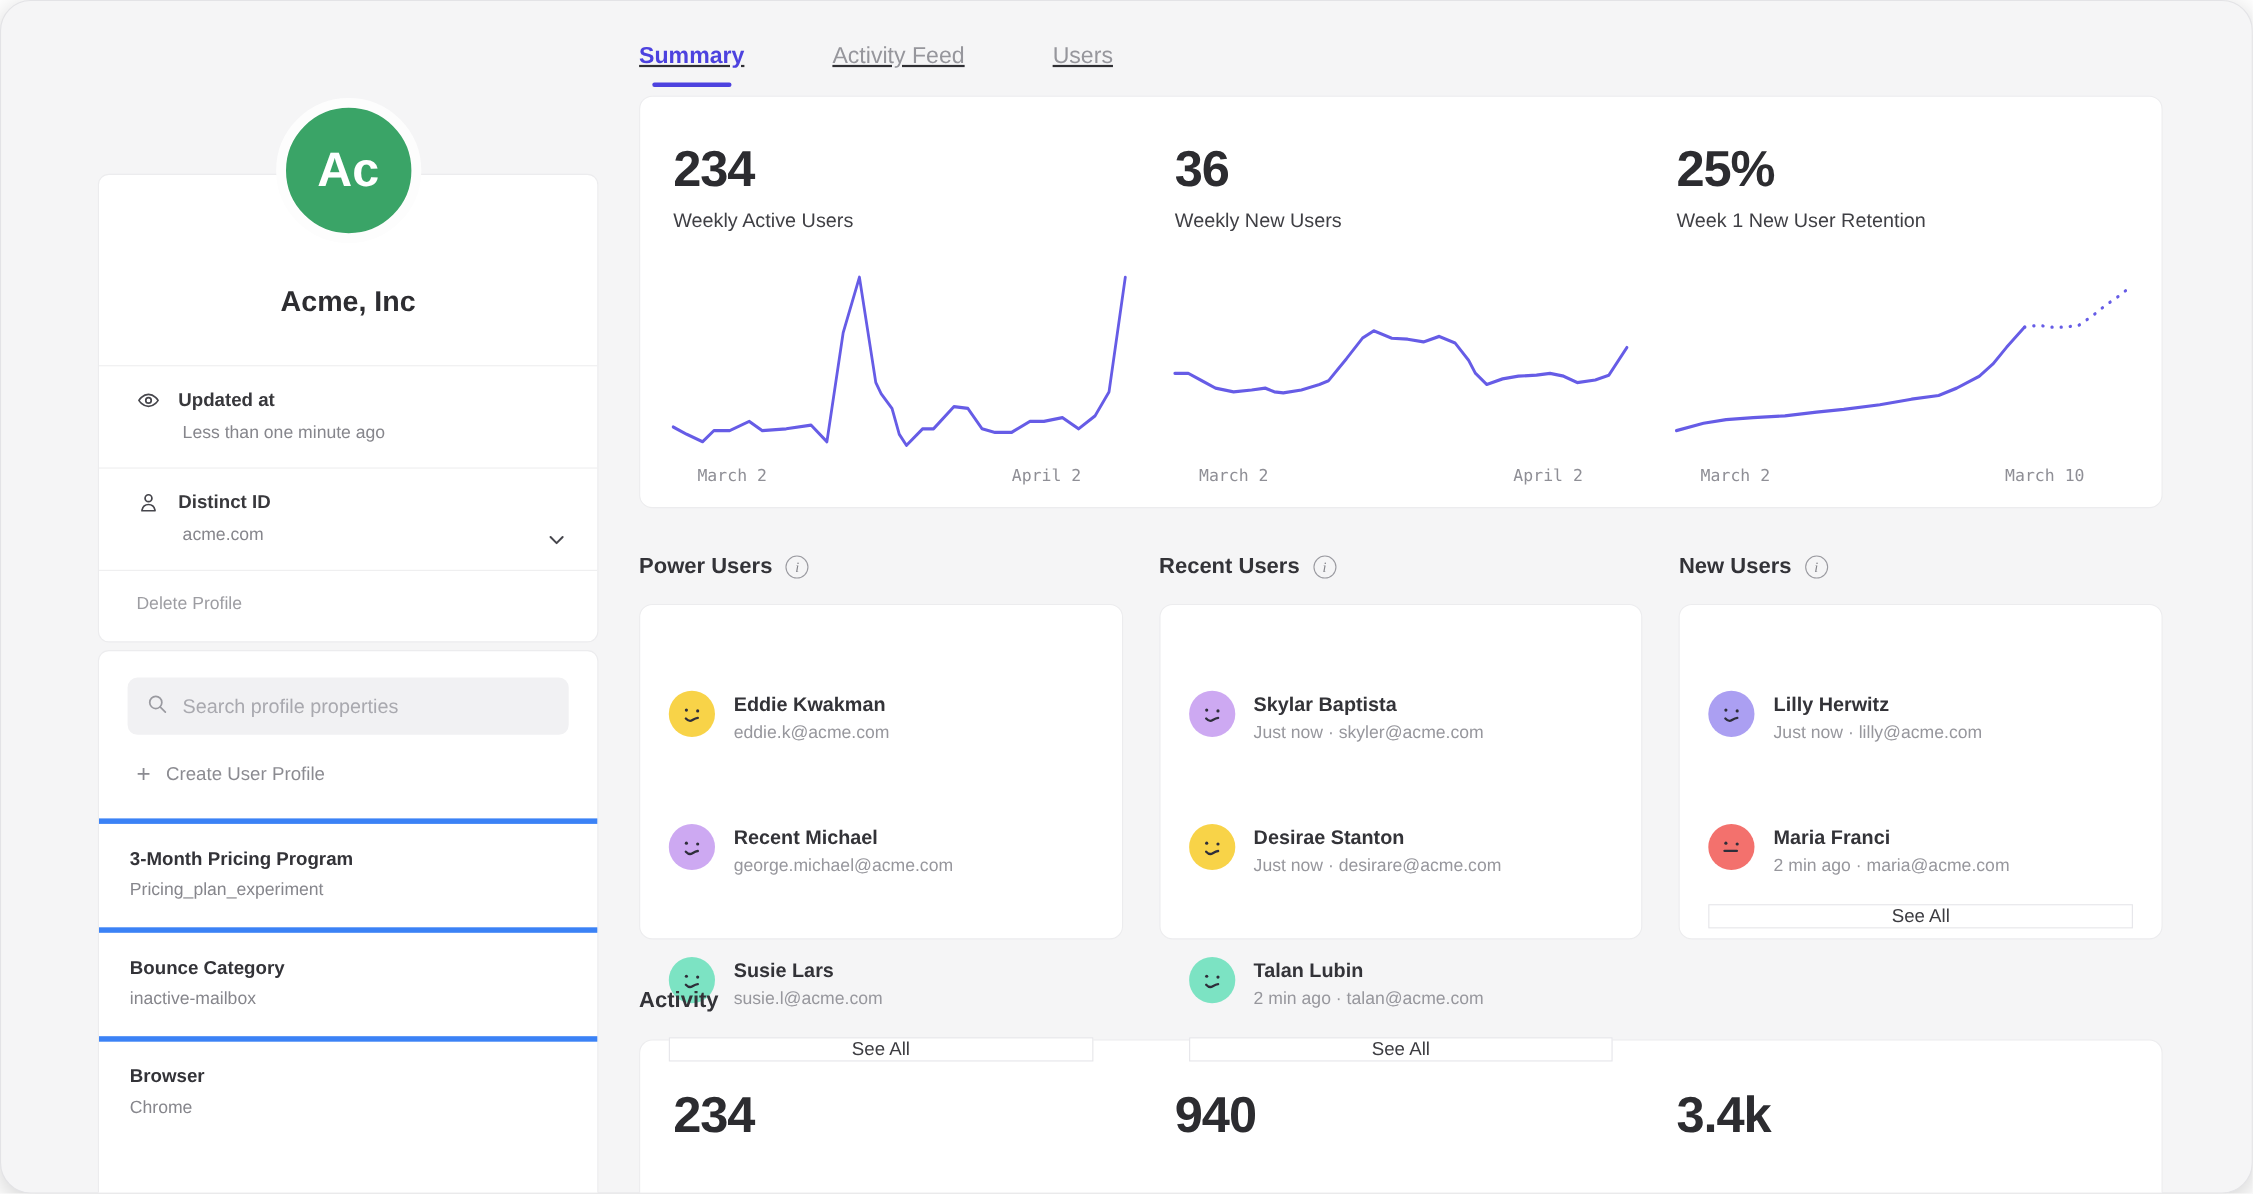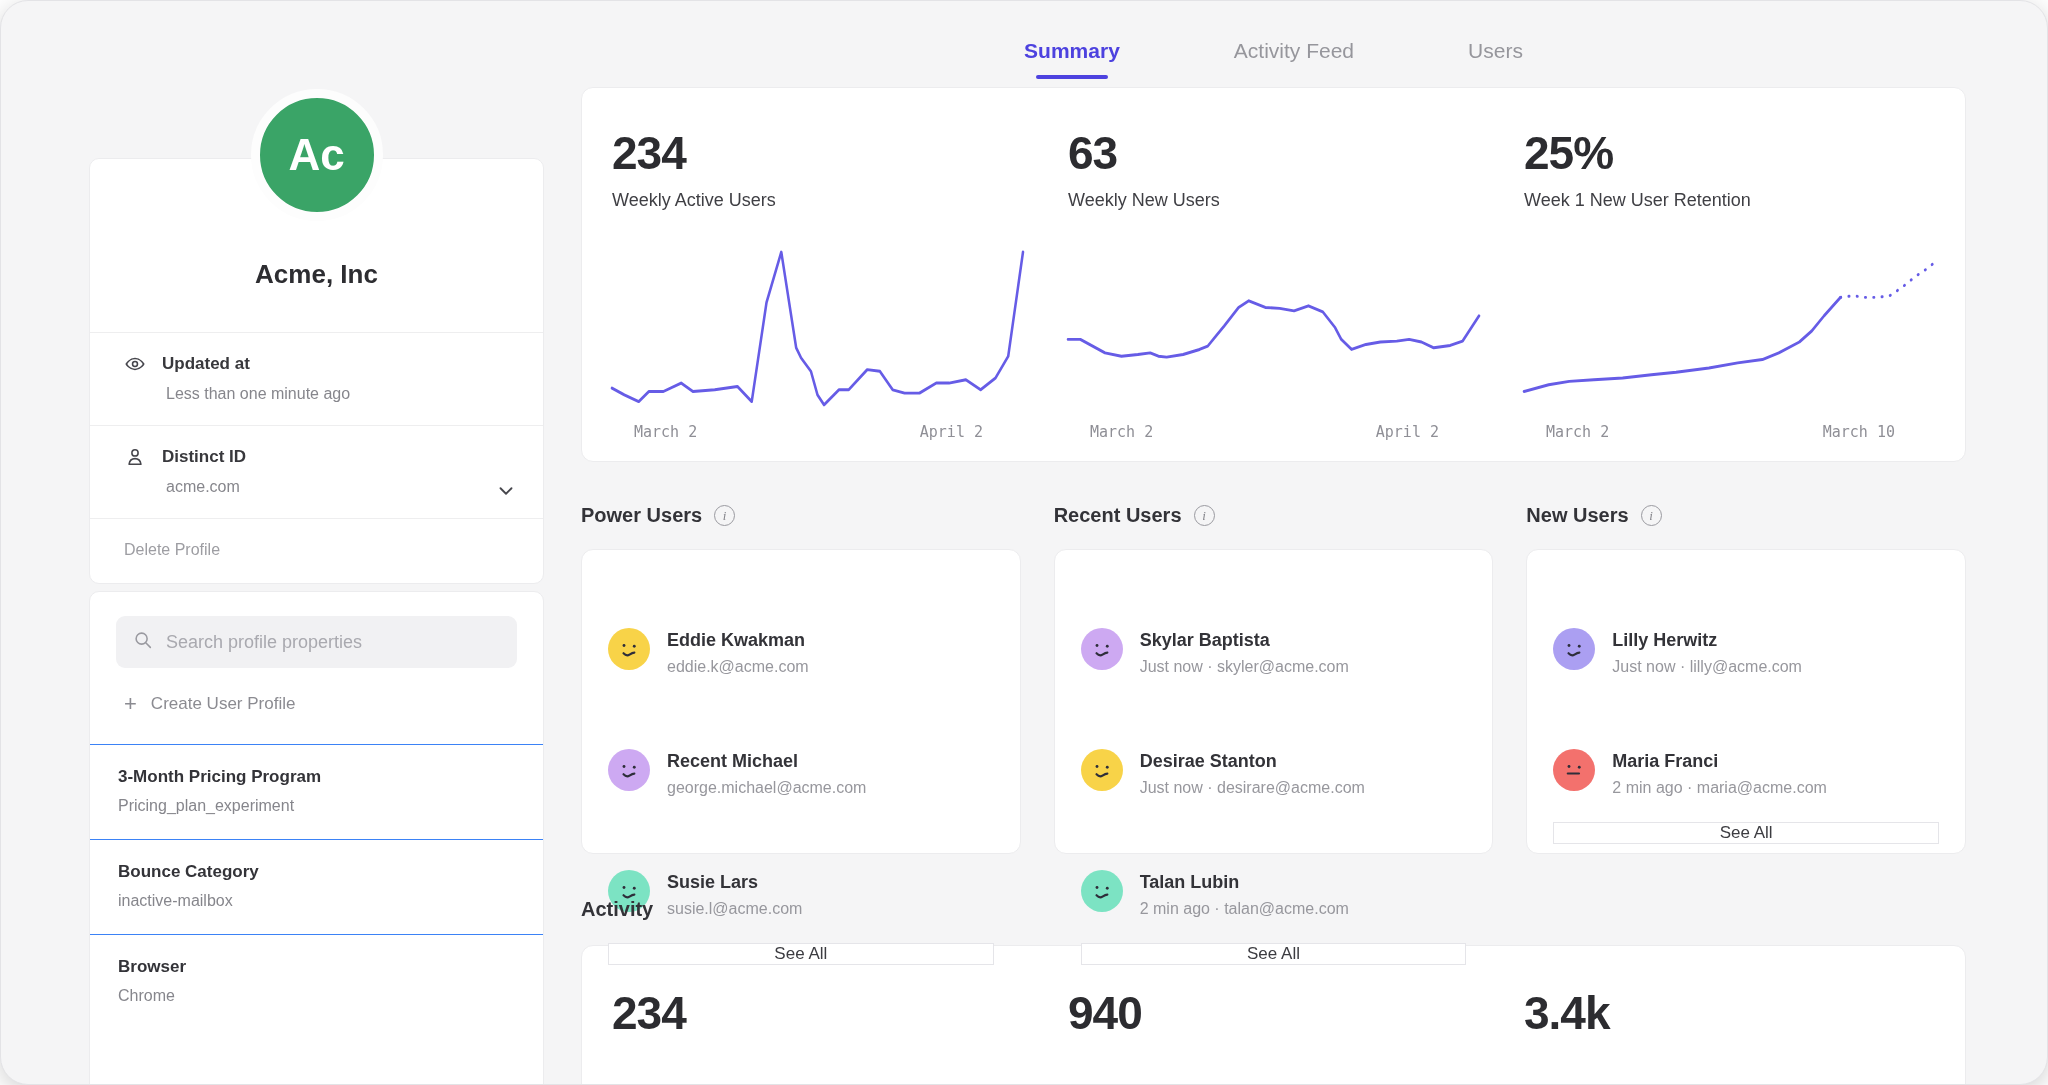--- a/index.html
+++ b/index.html
@@ -39,27 +39,27 @@
     display:flex; align-items:center; gap:12px; background:#f1f1f3;
     border-radius:9px; padding:0 16px; height:52px;
   }
   .search-box input {
     border:none; outline:none; background:transparent; flex:1;
     font-size:18px; color:#46464a; font-family:"Liberation Sans", sans-serif;
   }
   .search-box input::placeholder { color:#a9a9af; }
   .create-row { display:flex; align-items:center; gap:14px; padding:26px 8px 24px; color:#8b8b91; font-size:17px; cursor:pointer; }
   .plus-glyph { font-size:22px; line-height:18px; color:#8b8b91; }
-  .prop-item { border-top:1px solid #3b82f6; padding:22px 28px 24px; }
+  .prop-item { border-top:5px solid #3b82f6; padding:22px 28px 24px; }
   .prop-item .prop-label { font-size:17px; font-weight:bold; color:#333338; }
   .prop-item .prop-value { margin-top:10px; font-size:16px; color:#86868c; }
 
   
   .main { position:absolute; left:580px; top:0; width:1385px; }
-  .tabs { display:flex; justify-content:center; gap:114px; padding:38px 0 0; }
+  .tabs { display:flex; justify-content:flex-start; gap:80px; padding:38px 0 0;text-decoration:underline; }
   .tab { font-size:21px; color:#96969c; padding-bottom:16px; cursor:pointer; position:relative; }
   .tab.active { color:#4d42df; font-weight:bold; }
   .tab.active::after {
     content:""; position:absolute; left:50%; transform:translateX(-50%);
     bottom:0; width:72px; height:4px; border-radius:2px; background:#4d42df;
   }
 
   .summary-card { margin-top:8px; width:1385px; height:375px; background:#fff; border-radius:12px; border:1px solid #ececee; padding:38px 30px 18px; }
   .summary-grid { display:grid; grid-template-columns:1fr 1fr 1fr; column-gap:45px; }
   .stat-num { font-size:46px; font-weight:bold; color:#2c2c30; letter-spacing:-1px; }
@@ -200,21 +200,21 @@
                 <polyline points="0.0,126.0 12.6,132.0 27.3,138.0 37.8,129.0 52.5,129.0 70.6,121.5 82.7,129.0 105.0,127.5 128.1,124.5 142.8,138.0 157.9,49.5 173.0,4.5 188.2,90.0 193.2,99.0 203.3,111.0 210.0,132.0 216.7,141.0 231.8,127.5 241.9,127.5 260.8,109.5 273.8,111.0 286.9,127.5 299.0,130.5 314.2,130.5 331.4,121.5 344.4,121.5 361.6,118.5 376.7,127.5 391.9,117.0 404.9,97.5 420.0,4.5" fill="none" stroke="#665ce6" stroke-width="2.6" stroke-linejoin="round" stroke-linecap="round"></polyline>
               </svg>
           </div>
           <div class="axis-row">
             <span>March 2</span>
             <span>April 2</span>
           </div>
         </div>
 
         <div>
-          <div class="stat-num">63</div>
+          <div class="stat-num">36</div>
           <div class="stat-label">Weekly New Users</div>
           <div class="spark-wrap">
             <svg class="sparkline" viewBox="0 0 420 150" preserveAspectRatio="none">
                 <polyline points="0.0,82.5 12.6,82.5 25.2,88.5 37.8,94.5 54.6,97.5 71.4,96.0 84.0,94.5 92.4,97.5 100.8,98.3 117.6,96.0 134.4,91.5 142.8,88.5 151.2,79.5 159.6,70.5 174.3,54.0 184.8,48.0 201.6,54.0 216.3,54.8 231.0,57.0 245.7,52.5 260.4,57.9 273.0,72.0 279.3,82.5 289.8,91.5 304.5,87.0 319.2,84.8 336.0,84.0 348.6,82.5 361.2,84.8 373.8,90.0 390.6,87.9 403.2,84.0 420.0,61.5" fill="none" stroke="#665ce6" stroke-width="2.6" stroke-linejoin="round" stroke-linecap="round"></polyline>
               </svg>
           </div>
           <div class="axis-row">
             <span>March 2</span>
             <span>April 2</span>
           </div>

